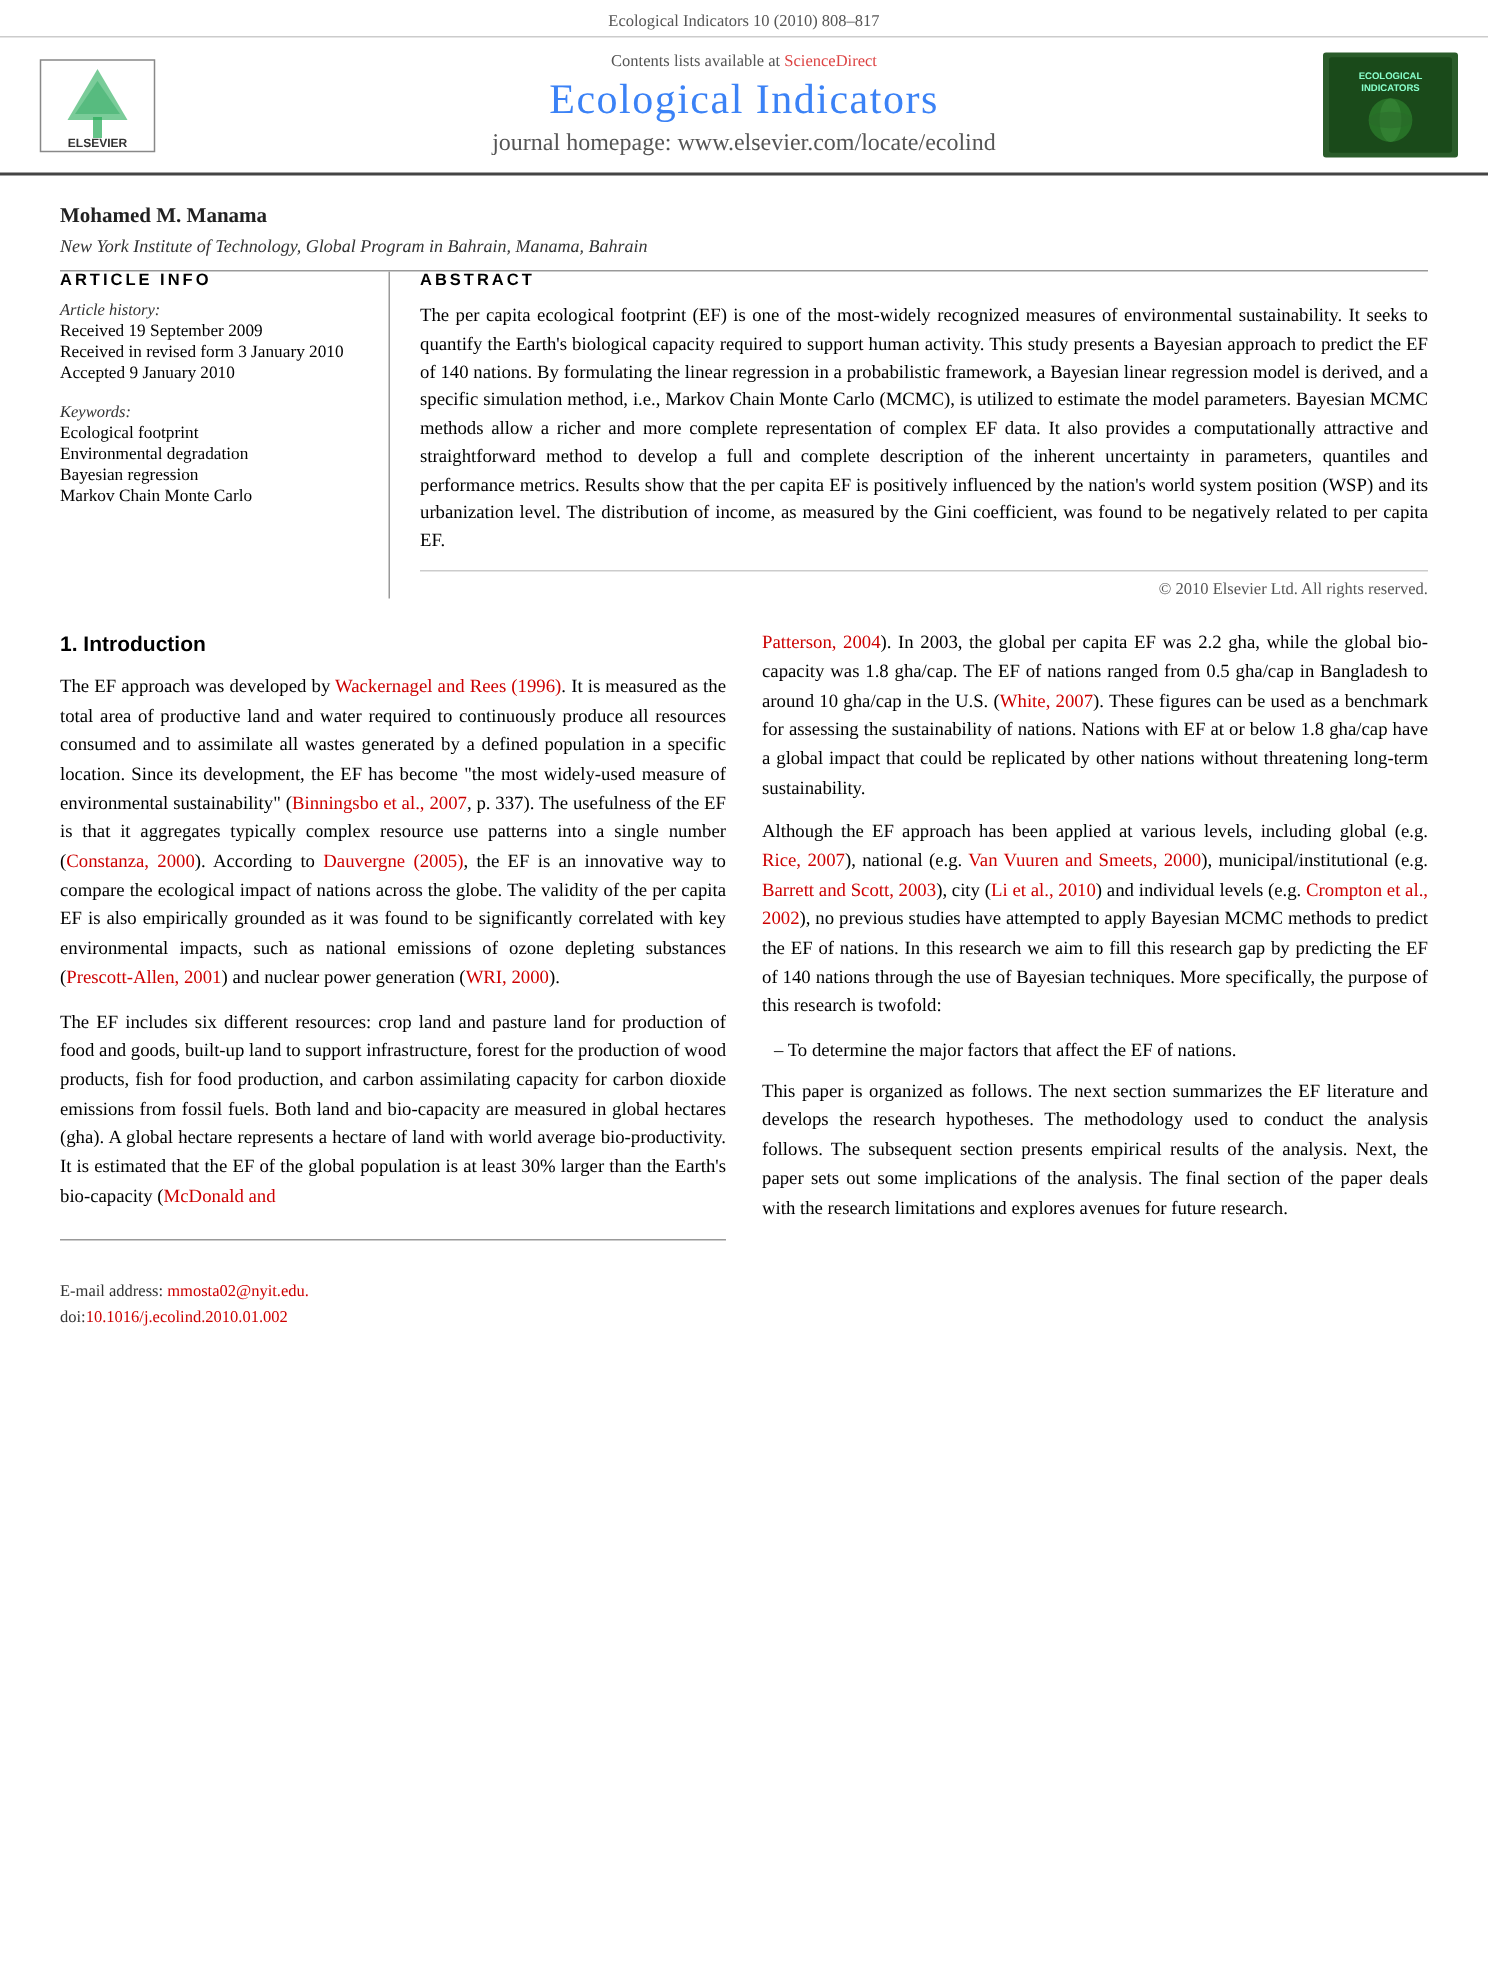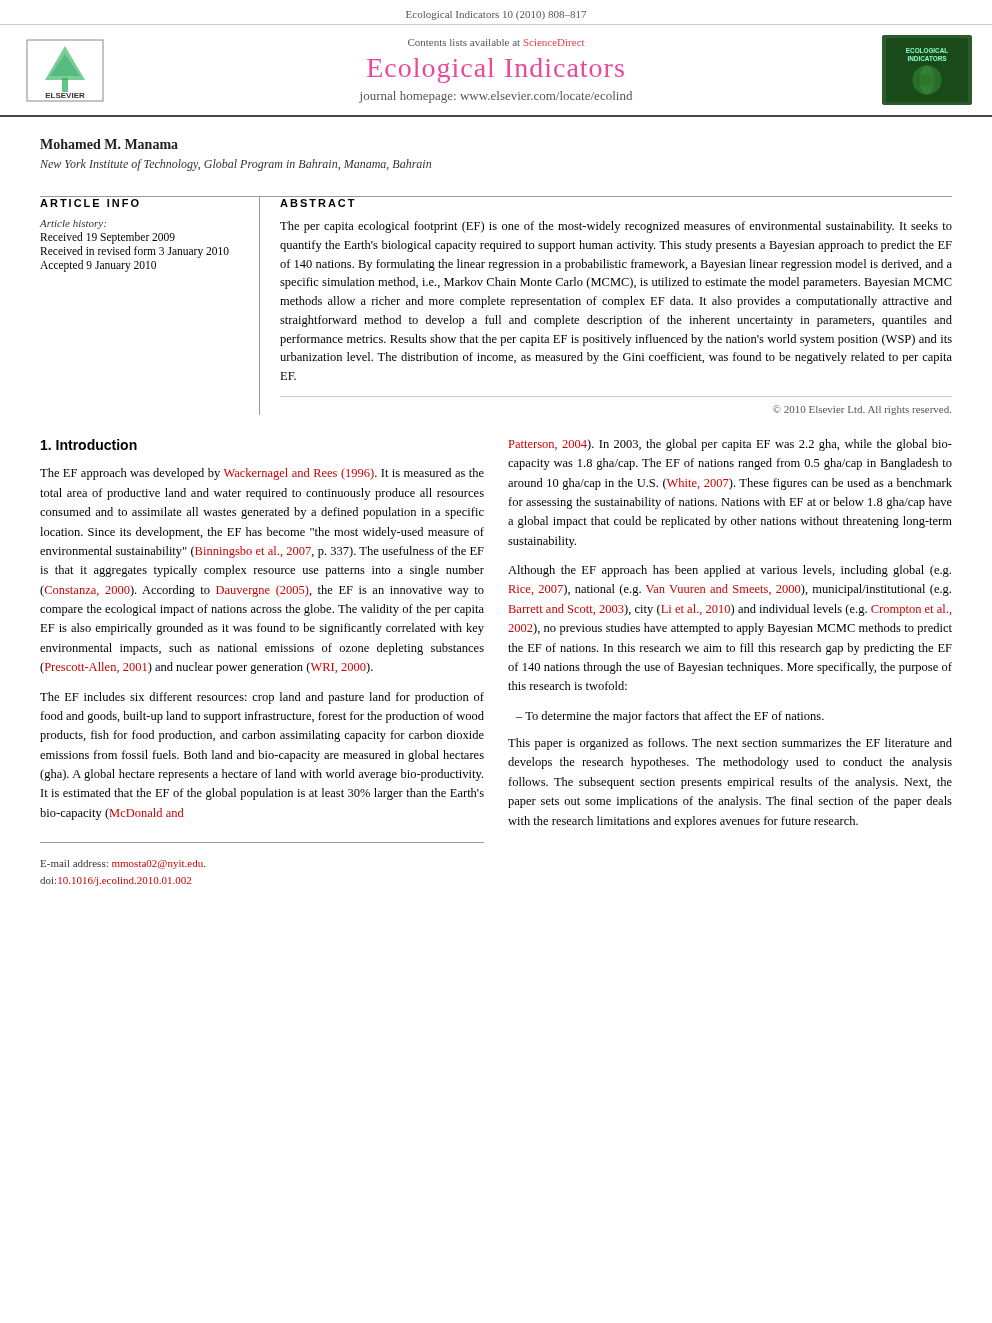--- a/index.html
+++ b/index.html
@@ -47,26 +47,26 @@
       margin-bottom: 4px;
     }
     .sciencedirect-link {
       color: #d44;
       font-size: 11px;
     }
     .journal-title-main {
       font-family: Georgia, serif;
       font-size: 28px;
       font-weight: normal;
-      color: #ec4899;
+      color: #3b82f6;
       letter-spacing: 1px;
       margin: 4px 0;
     }
     .journal-homepage {
-      font-size: 13px;
+      font-size: 16px;
       color: #555;
       margin-top: 4px;
     }
     .journal-logo-right {
       width: 90px;
       height: 70px;
       background: #2a5c2a;
       display: flex;
       align-items: center;
       justify-content: center;
@@ -96,21 +96,21 @@
     .author-name {
       font-size: 14px;
       font-weight: bold;
       color: #222;
       margin-bottom: 4px;
     }
     .author-affiliation {
       font-size: 12px;
       font-style: italic;
       color: #333;
-      margin-bottom: 24px;
+      margin-bottom: 8px;
     }
 
     
     .two-col {
       display: flex;
       gap: 20px;
       margin-bottom: 20px;
       border-top: 1px solid #999;
     }
     .col-left {
@@ -202,21 +202,21 @@
     }
 
     .link-text {
       color: #c00;
     }
 
     
     .footnote-section {
       border-top: 1px solid #999;
       margin-top: 19px;
-      padding-top: 12px;
+      padding-top: 26px;
     }
     .footnote-line {
       font-size: 11px;
       color: #333;
     }
     .footnote-email {
       color: #c00;
     }
     .footnote-doi {
       color: #c00;
@@ -298,20 +298,27 @@
     <div class="col-left">
       <div class="section-label">ARTICLE INFO</div>
 
       <div class="article-info-group">
         <div class="info-label">Article history:</div>
         <div class="info-date">Received 19 September 2009</div>
         <div class="info-date">Received in revised form 3 January 2010</div>
         <div class="info-date">Accepted 9 January 2010</div>
       </div>
 
+      <div class="keywords-section">
+        <div class="info-label">Keywords:</div>
+        <div class="keyword-item">Ecological footprint</div>
+        <div class="keyword-item">Environmental degradation</div>
+        <div class="keyword-item">Bayesian regression</div>
+        <div class="keyword-item">Markov Chain Monte Carlo</div>
+      </div>
     </div>
 
     <div class="col-right">
       <div class="section-label">ABSTRACT</div>
       <p class="abstract-text">The per capita ecological footprint (EF) is one of the most-widely recognized measures of environmental sustainability. It seeks to quantify the Earth's biological capacity required to support human activity. This study presents a Bayesian approach to predict the EF of 140 nations. By formulating the linear regression in a probabilistic framework, a Bayesian linear regression model is derived, and a specific simulation method, i.e., Markov Chain Monte Carlo (MCMC), is utilized to estimate the model parameters. Bayesian MCMC methods allow a richer and more complete representation of complex EF data. It also provides a computationally attractive and straightforward method to develop a full and complete description of the inherent uncertainty in parameters, quantiles and performance metrics. Results show that the per capita EF is positively influenced by the nation's world system position (WSP) and its urbanization level. The distribution of income, as measured by the Gini coefficient, was found to be negatively related to per capita EF.</p>
       <div class="copyright-line">© 2010 Elsevier Ltd. All rights reserved.</div>
     </div>
   </div>
 
   <div class="body-two-col">

